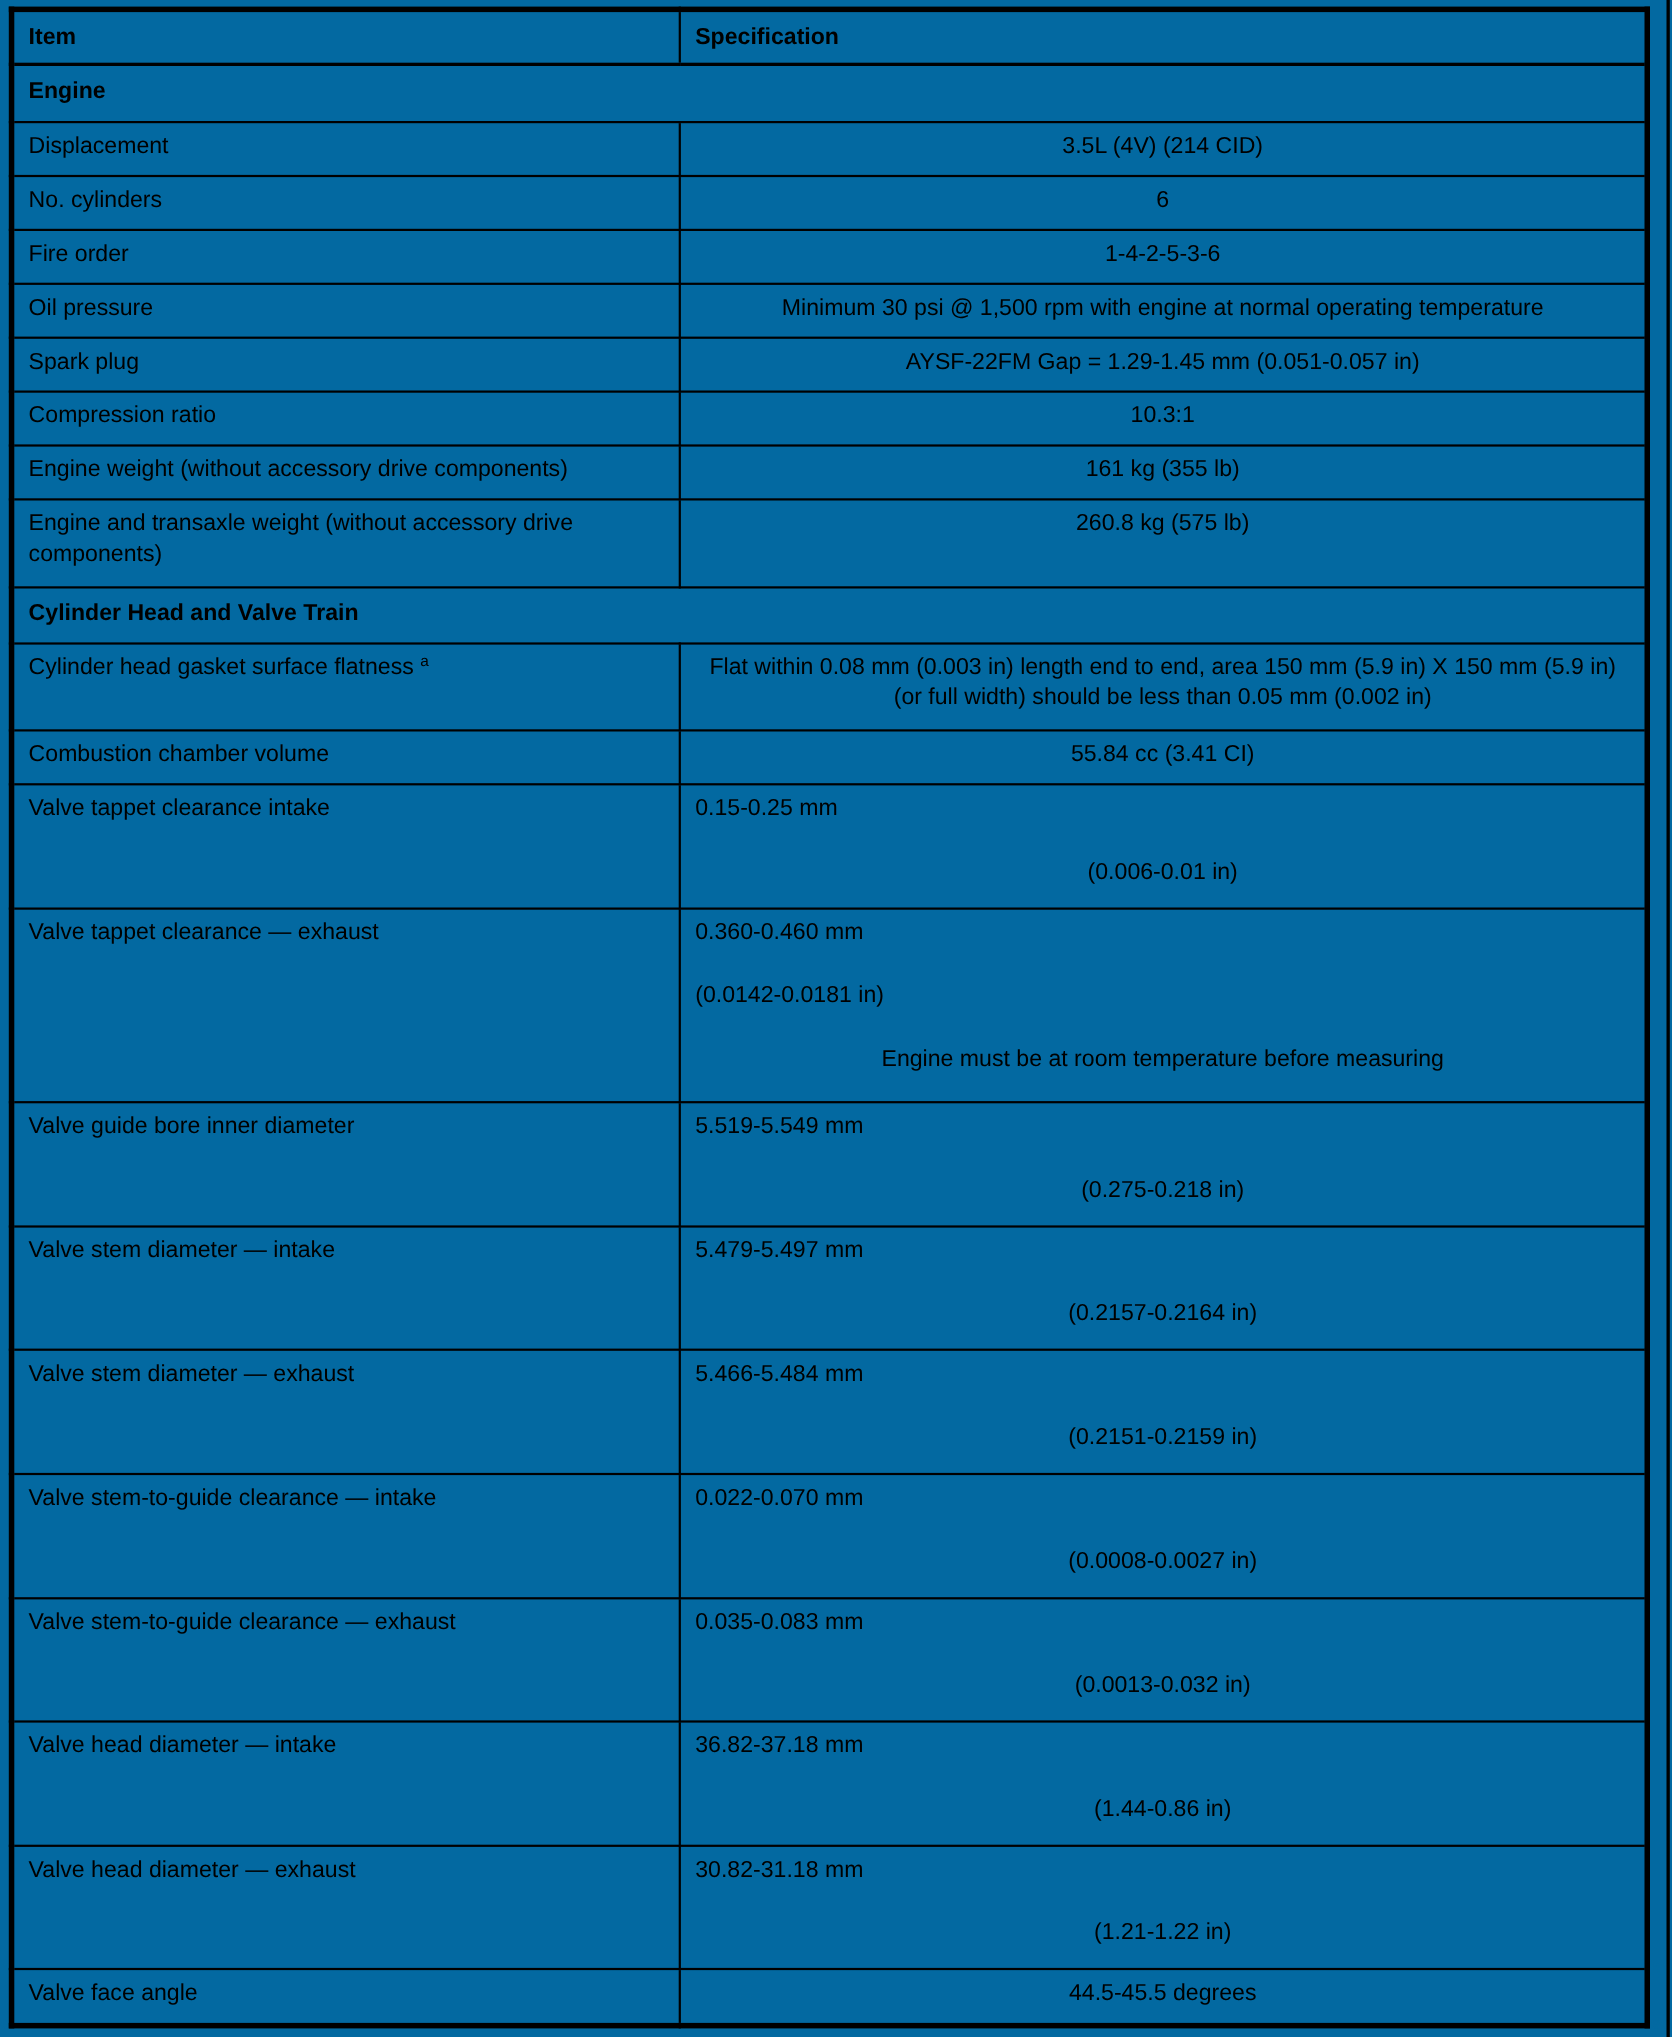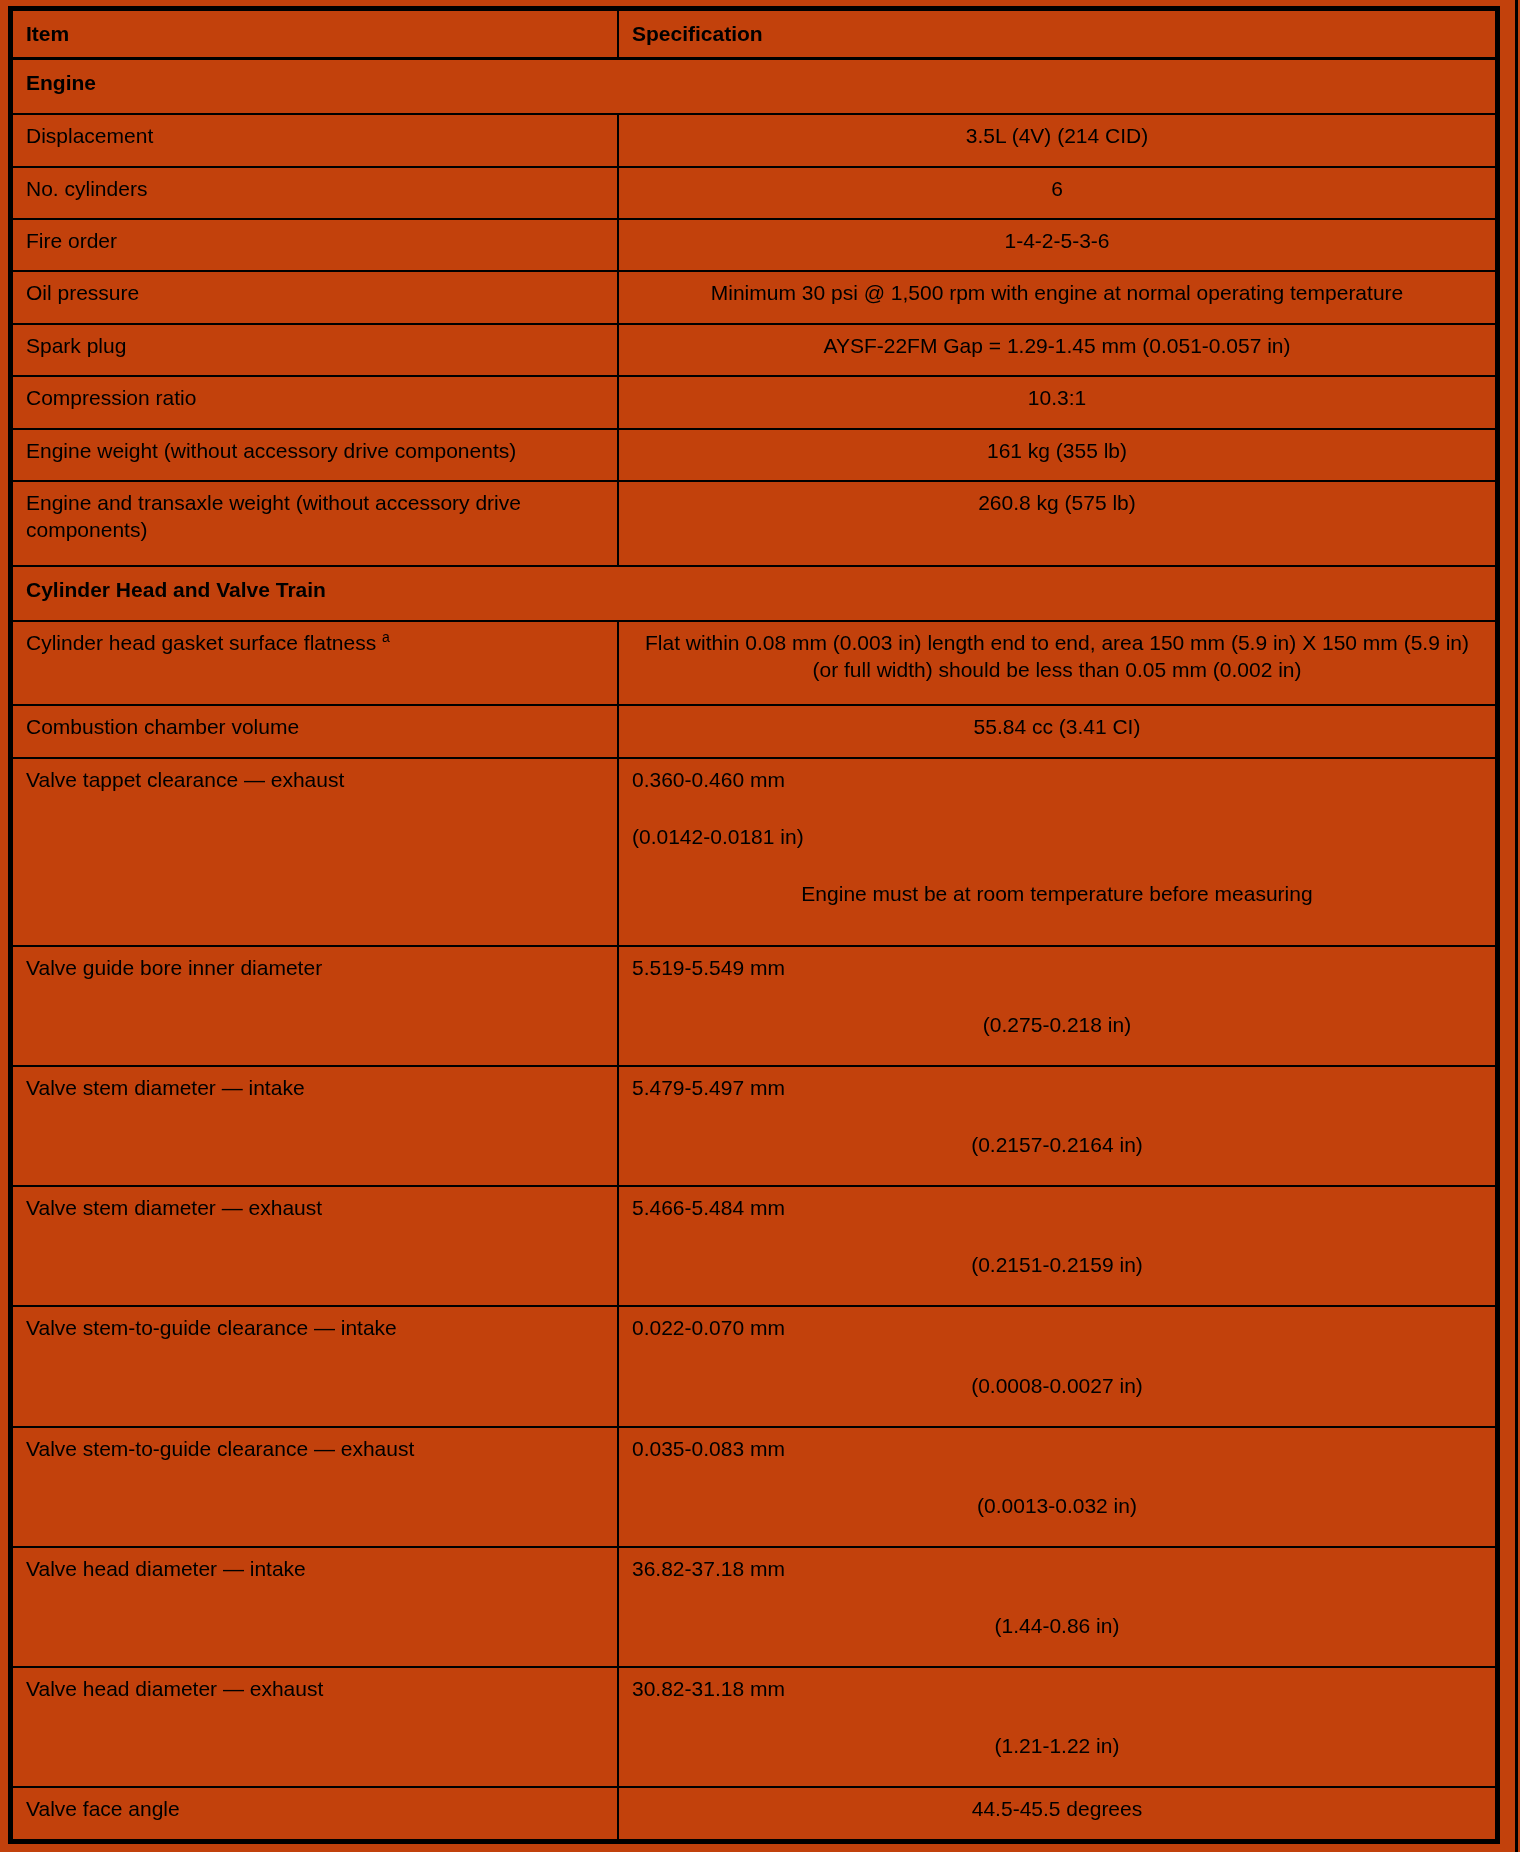--- a/index.html
+++ b/index.html
@@ -1,20 +1,20 @@
 <!DOCTYPE html>
 <html><head>
 <meta charset="utf-8">
 <style>
   html, body { margin: 0; padding: 0; background: #ffffff; }
   .page {
     position: relative;
     width: 1520px;
     height: 1852px;
-    background: #c2410c;
+    background: #0369a1;
     color: #000000;
     font-family: "Liberation Sans", sans-serif;
     overflow: hidden;
   }
   table.spec-table {
     position: absolute;
     top: 6px;
     left: 8px;
     width: 1492px;
     height: 1838px;
@@ -131,20 +131,27 @@
             <p>Flat within 0.08 mm (0.003 in) length end to end, area 150 mm (5.9 in) X 150 mm (5.9 in) (or full width) should be less than 0.05 mm (0.002 in)</p>
           </td>
         </tr>
         <tr>
           <td class="item-cell"><span>Combustion chamber volume</span></td>
           <td class="spec-cell">
             <p>55.84 cc (3.41 CI)</p>
           </td>
         </tr>
         <tr>
+          <td class="item-cell"><span>Valve tappet clearance intake</span></td>
+          <td class="spec-cell">
+            <p>0.15-0.25 mm</p>
+            <p>(0.006-0.01 in)</p>
+          </td>
+        </tr>
+        <tr>
           <td class="item-cell"><span>Valve tappet clearance — exhaust</span></td>
           <td class="spec-cell">
             <p>0.360-0.460 mm</p>
             <p>(0.0142-0.0181 in)</p>
             <p>Engine must be at room temperature before measuring</p>
           </td>
         </tr>
         <tr>
           <td class="item-cell"><span>Valve guide bore inner diameter</span></td>
           <td class="spec-cell">

